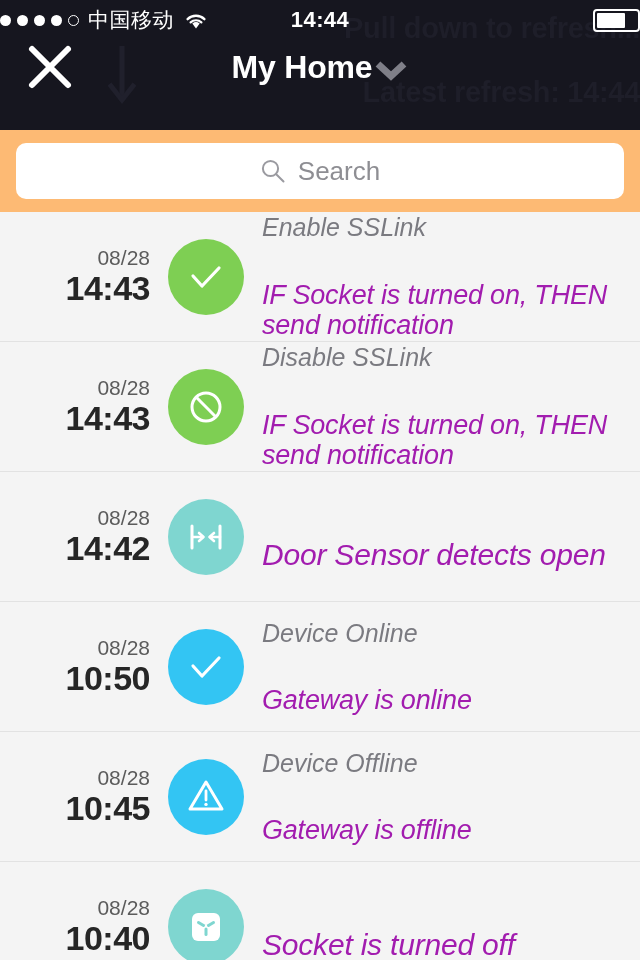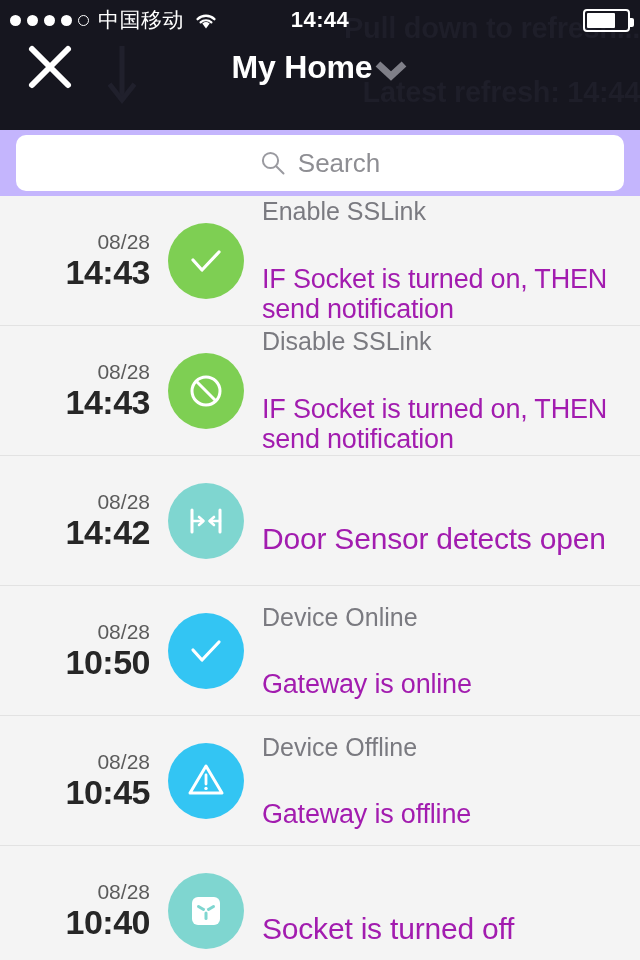--- a/index.html
+++ b/index.html
@@ -39,21 +39,21 @@
     position: absolute;
     left: 108px; top: 44px;
     width: 28px; height: 62px;
   }
 
   
   .statusbar {
     position: absolute; top: 0; left: 0; right: 0;
     height: 40px;
     display: flex; align-items: center;
-    padding: 0 10px;
+    padding: 0 0;
     color: #ffffff;
     z-index: 3;
   }
   .sb-left { display: flex; align-items: center; gap: 9px; }
   .sb-dots { display: flex; align-items: center; gap: 6px; }
   .dot { width: 11px; height: 11px; border-radius: 50%; background: #ffffff; }
   .dot.hollow { background: transparent; border: 1.6px solid #ffffff; width: 11px; height: 11px; }
   .carrier { font-size: 21px; letter-spacing: 0.5px; }
   .wifi-ico { width: 26px; height: 19px; display: block; }
   .sb-center {
@@ -95,22 +95,22 @@
   .nav-title {
     color: #ffffff;
     font-size: 32px;
     font-weight: bold;
     letter-spacing: -0.2px;
   }
   .chevron-down { width: 34px; height: 22px; display: block; margin-top: 6px; }
 
   
   .searchbar-wrap {
-    height: 66px;
-    background: #c4b5fd;
+    height: 82px;
+    background: #fdba74;
     display: flex; align-items: center;
     padding: 4px 16px;
   }
   .search-field {
     flex: 1;
     height: 56px;
     background: #ffffff;
     border-radius: 10px;
     display: flex; align-items: center; justify-content: center;
     gap: 12px;
@@ -156,20 +156,21 @@
   }
   .badge-green { background: #7ecf53; }
   .badge-blue  { background: #33c5f3; }
   .badge-teal  { background: #7fd6d0; }
   .badge-svg { width: 46px; height: 46px; display: block; }
   .row-text {
     flex: 1;
     padding-left: 18px;
     padding-right: 6px;
     min-width: 0;
+    font-style: italic;
   }
   .row-title {
     font-size: 25px;
     color: #7a7a80;
     line-height: 1.25;
     margin-bottom: 1px;
   }
   .row-body {
     font-size: 27px;
     color: #a21caf;

